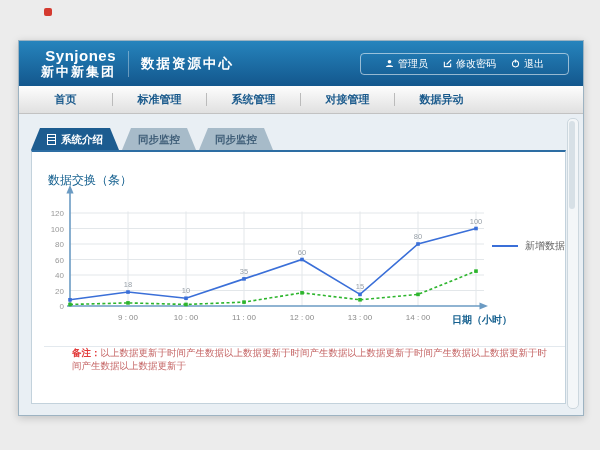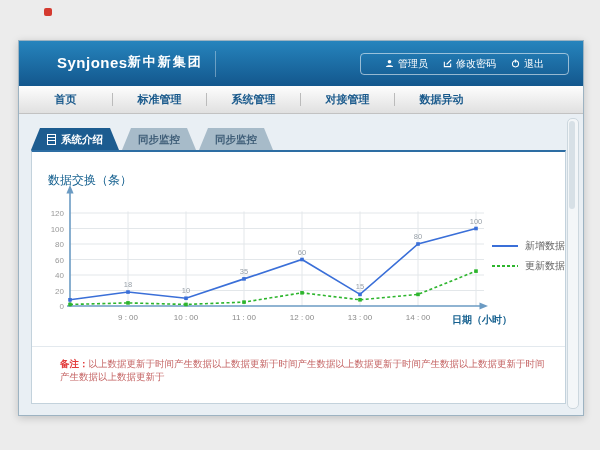--- a/index.html
+++ b/index.html
@@ -4,21 +4,21 @@
 <style>
   html,body{margin:0;padding:0}
   body{width:600px;height:450px;background:#ececec;position:relative;overflow:hidden;
        font-family:"Liberation Sans","DejaVu Sans",sans-serif;}
   .favicon{position:absolute;left:44px;top:8px;width:8px;height:8px;background:#d43a2f;border-radius:2px}
   .window{position:absolute;left:18px;top:40px;width:564px;height:374px;background:#e9eff4;
           border:1px solid #9db3c2;box-shadow:0 2px 8px rgba(0,0,0,.18)}
   
   .header{height:45px;background:linear-gradient(180deg,#2684bd,#13578d);display:flex;align-items:center;
           padding:0 14px;color:#fff;box-sizing:border-box}
-  .logo{display:flex;flex-direction:row;align-items:flex-start;line-height:1.1;margin-left:24px}
+  .logo{display:flex;flex-direction:column;align-items:flex-end;line-height:1.1;margin-left:8px}
   .logo .l1{font-size:15px;font-weight:bold;letter-spacing:.5px}
   .logo .l2{font-size:13px;font-weight:bold;letter-spacing:2px}
   .hsep{width:1px;height:26px;background:rgba(255,255,255,.35);margin:0 12px}
   .htitle{font-size:13.5px;font-weight:bold;letter-spacing:2px}
   .hspace{flex:1}
   .usermenu{display:flex;align-items:center;gap:15px;border:1px solid rgba(255,255,255,.55);
             border-radius:4px;padding:3px 24px;font-size:10px}
   .uitem{display:flex;align-items:center;gap:4px;cursor:pointer}
   .uitem svg{display:block}
   
@@ -40,40 +40,41 @@
   .panel-inner{position:relative;width:100%;height:100%}
   .radios{position:absolute;right:16px;top:6px;display:flex;gap:14px;font-size:9.5px;color:#555;align-items:center}
   .radio{display:flex;align-items:center;cursor:pointer}
   .radio-dot{width:8px;height:8px;border-radius:50%;background:#b9bfc7;margin-right:4px}
   .radio.on .radio-dot{background:#1e3f70}
   .ylabel{position:absolute;left:16px;top:20px;font-size:12px;font-weight:normal;color:#15608f}
   svg.chart{position:absolute;left:2px;top:22px}
   .legend{position:absolute;left:460px;top:84px;font-size:10px;color:#666}
   .lg-row{display:flex;align-items:center;gap:7px;height:20px;cursor:pointer}
   .lg-line{width:26px;height:2px}
-  .note{position:absolute;left:0;right:0;top:194px;border-top:1px solid #e3e9ee;
-        padding:11px 14px 0 28px;font-size:9.5px;color:#c56565}
+  .note{position:absolute;left:12px;right:0;top:194px;border-top:1px solid #e3e9ee;
+        padding:0 14px 0 28px;font-size:9.5px;color:#c56565}
   .note b{color:#e23b3b;font-weight:bold}
   .scrollbar{position:absolute;right:4px;top:4px;bottom:6px;width:10px;background:#f3f6f8;
              border:1px solid #ccd7de;border-radius:5px}
   .scroll-thumb{position:absolute;left:1px;top:2px;width:6px;height:88px;background:#d7e0e6;border-radius:4px}
 </style>
 </head>
 <body>
 
 <div class="favicon"></div>
 
 <div class="window">
 
   <div class="header">
     <div class="logo">
       <span class="l1">Synjones</span>
       <span class="l2">新中新集团</span>
     </div>
     <div class="hsep"></div>
+    <div class="htitle">数据资源中心</div>
     <div class="hspace"></div>
     <div class="usermenu">
       <span class="uitem">
         <span>
           <svg width="9" height="9" viewBox="0 0 10 10">
               <circle cx="5" cy="3" r="2" fill="#fff"></circle>
               <path d="M1 9 C1 6.4 9 6.4 9 9 Z" fill="#fff"></path>
             </svg>
         </span>
         <span>管理员</span>
@@ -185,24 +186,20 @@
             <rect x="324.2" y="124" width="3.6" height="3.6" fill="#2db52d"></rect>
             <rect x="382.2" y="118.575" width="3.6" height="3.6" fill="#2db52d"></rect>
             <rect x="440.2" y="95.325" width="3.6" height="3.6" fill="#2db52d"></rect>
           </svg>
 
         <div class="legend">
           <div class="lg-row">
             <span class="lg-line" style="background: rgb(58, 111, 216);"></span>
             <span>新增数据</span>
           </div>
-          <div class="lg-row">
-            <span class="lg-line" style="background: repeating-linear-gradient(90deg, rgb(45, 181, 45) 0px, rgb(45, 181, 45) 3px, transparent 3px, transparent 5px);"></span>
-            <span>更新数据</span>
-          </div>
         </div>
 
         <div class="note">
           <b>备注：</b><span>以上数据更新于时间产生数据以上数据更新于时间产生数据以上数据更新于时间产生数据以上数据更新于时间产生数据以上数据更新于</span>
         </div>
 
       </div>
     </div>
 
     <div class="scrollbar">

